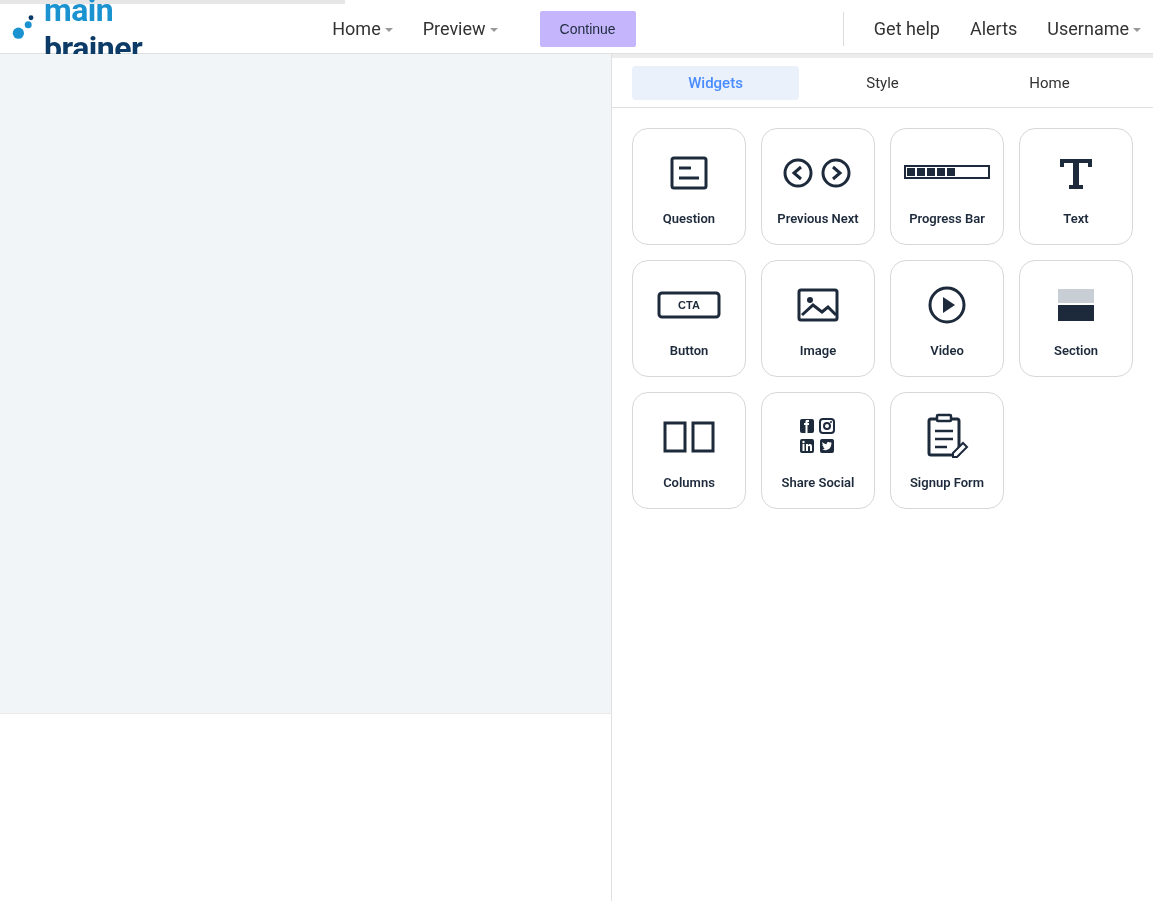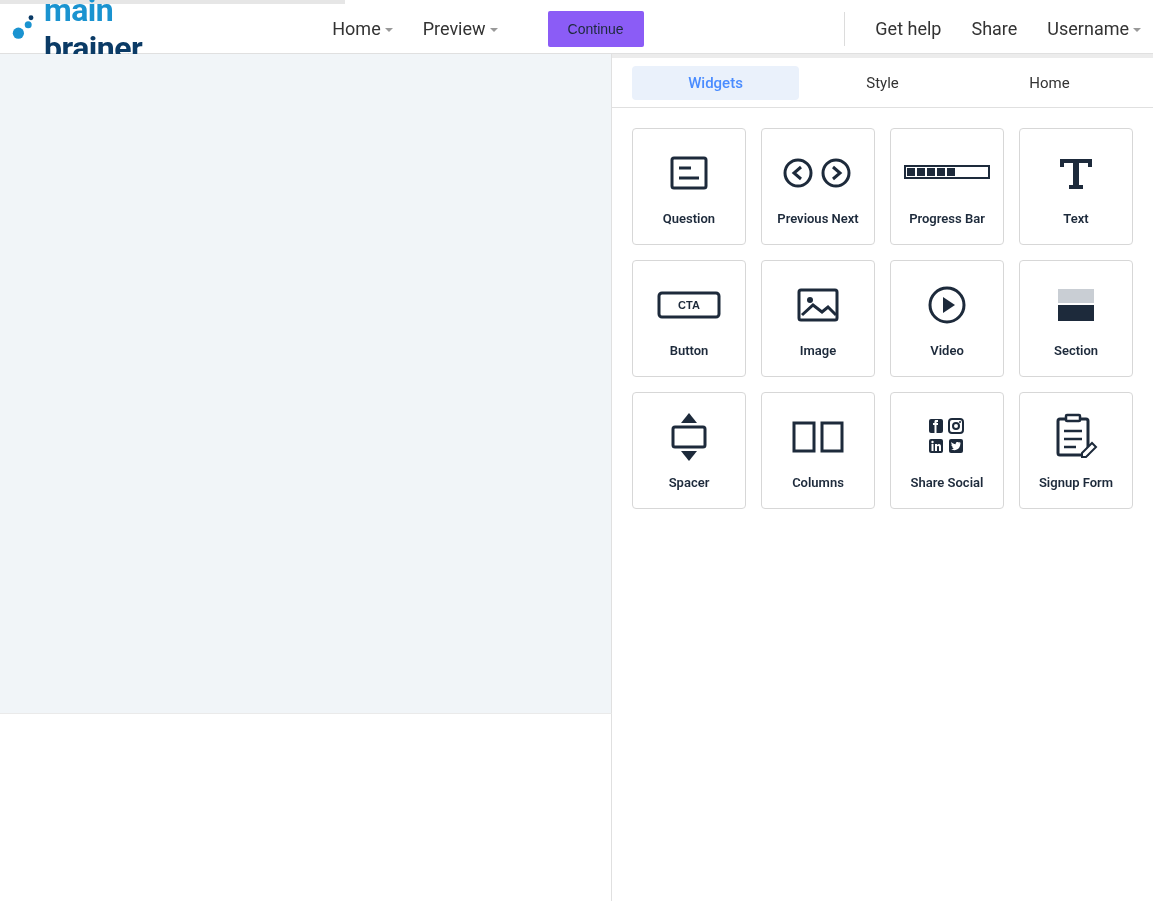--- a/index.html
+++ b/index.html
@@ -58,28 +58,28 @@
     cursor: pointer;
   }
   .caret {
     width: 0; height: 0;
     border-left: 4px solid transparent;
     border-right: 4px solid transparent;
     border-top: 4px solid #999;
     margin-top: 2px;
   }
   .continue-btn {
-    background: #8b5cf6;
+    background: #c4b5fd;
     color: #1d2a3b;
     font-size: 14px;
     padding: 10px 20px;
     border: none;
     border-radius: 2px;
     cursor: pointer;
-    margin-left: 20px;
+    margin-left: 12px;
   }
   .nav-right {
     margin-left: auto;
     display: flex;
     align-items: center;
     gap: 30px;
   }
   .divider-v {
     width: 1px;
     height: 34px;
@@ -135,21 +135,21 @@
     font-weight: 500;
   }
   .widget-grid {
     padding: 20px;
     display: grid;
     grid-template-columns: repeat(4, 114px);
     gap: 15px;
   }
   .widget-card {
     border: 1px solid #d7d7d7;
-    border-radius: 4px;
+    border-radius: 16px;
     height: 117px;
     display: flex;
     flex-direction: column;
     align-items: center;
     justify-content: flex-end;
     padding-bottom: 18px;
     cursor: pointer;
     background: #fff;
   }
   .widget-icon {
@@ -196,21 +196,21 @@
     </div>
     <button class="continue-btn">Continue</button>
   </div>
 
   <div class="nav-right">
     <div class="divider-v"></div>
     <div class="nav-item">
       <span>Get help</span>
     </div>
     <div class="nav-item">
-      <span>Share</span>
+      <span>Alerts</span>
     </div>
     <div class="nav-item">
       <span>Username</span>
       <span class="caret"></span>
     </div>
   </div>
 </div>
 
 <div class="main">
   <div class="left-col">
@@ -308,30 +308,20 @@
       <div class="widget-card">
         <div class="widget-icon">
           <svg width="44" height="40" viewBox="0 0 44 40">
             <rect x="4" y="4" width="36" height="14" fill="#c9ced4"></rect>
             <rect x="4" y="20" width="36" height="16" fill="#1d2a3b"></rect>
           </svg>
         </div>
         <div class="widget-label">Section</div>
       </div>
 
-      <div class="widget-card">
-        <div class="widget-icon">
-          <svg width="44" height="52" viewBox="0 0 44 52">
-            <polygon points="22,2 14,12 30,12" fill="#1d2a3b"></polygon>
-            <rect x="6" y="16" width="32" height="20" rx="2" stroke="#1d2a3b" stroke-width="3" fill="none"></rect>
-            <polygon points="22,50 14,40 30,40" fill="#1d2a3b"></polygon>
-          </svg>
-        </div>
-        <div class="widget-label">Spacer</div>
-      </div>
 
       <div class="widget-card">
         <div class="widget-icon">
           <svg width="56" height="36" viewBox="0 0 56 36">
             <rect x="4" y="4" width="20" height="28" stroke="#1d2a3b" stroke-width="3" fill="none"></rect>
             <rect x="32" y="4" width="20" height="28" stroke="#1d2a3b" stroke-width="3" fill="none"></rect>
           </svg>
         </div>
         <div class="widget-label">Columns</div>
       </div>

